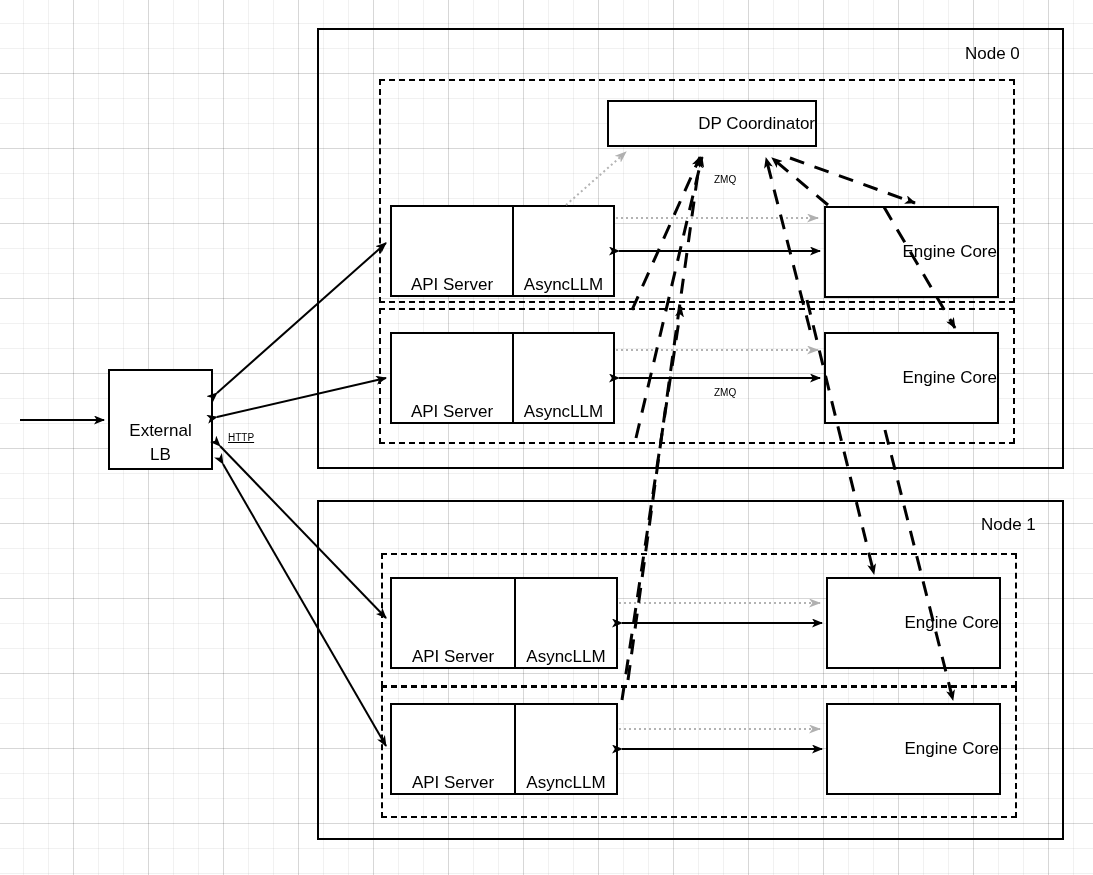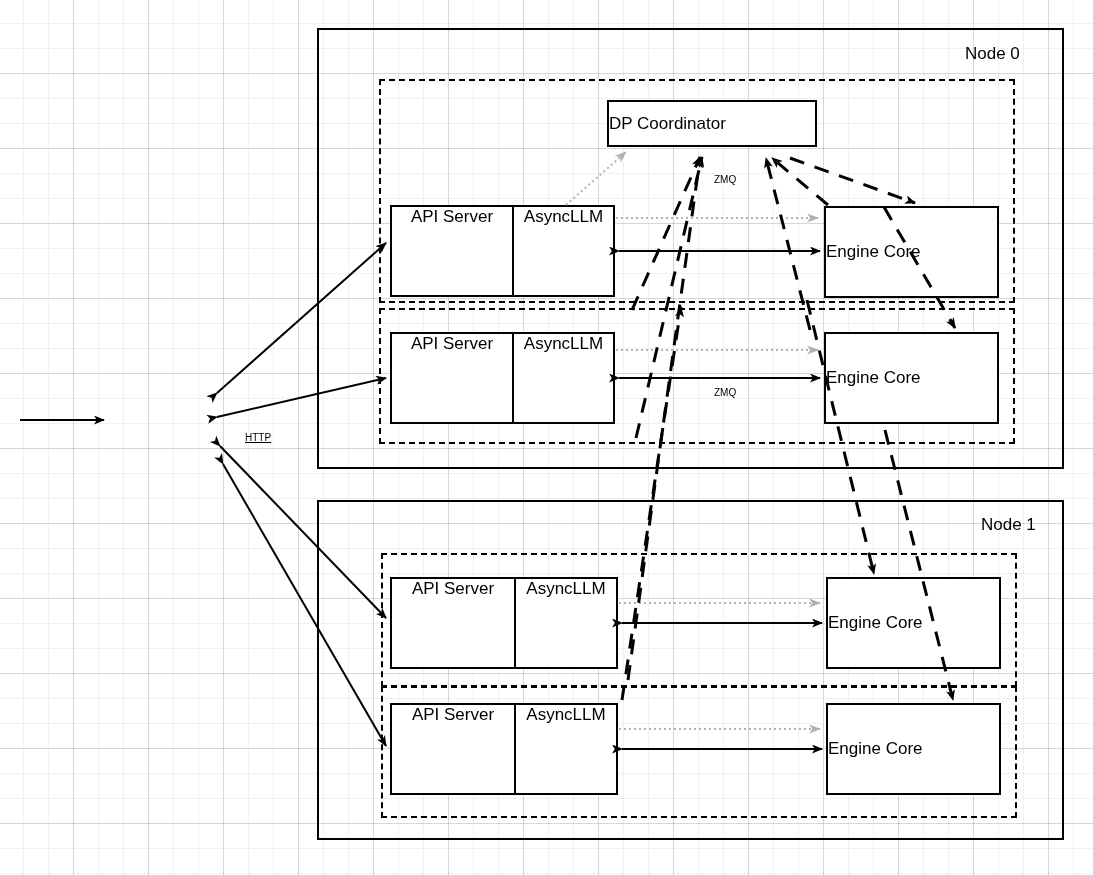--- a/index.html
+++ b/index.html
@@ -23,29 +23,29 @@
     position:absolute;border:2px solid #000;background:transparent;
   }
   .node-label{
     position:absolute;font-size:17px;color:#000;white-space:nowrap;
   }
   .dashed-group{
     position:absolute;border:2px dashed #000;background:transparent;
   }
   .solid-box{
     position:absolute;border:2px solid #000;background:#ffffff;
-    display:flex;align-items:center;justify-content:flex-start;
+    display:flex;align-items:center;justify-content:flex-end;
     font-size:17px;color:#000;box-sizing:border-box;
   }
   .split-box{
     position:absolute;border:2px solid #000;background:#ffffff;
     display:flex;box-sizing:border-box;
   }
   .split-cell{
-    display:flex;align-items:flex-start;justify-content:center;
+    display:flex;align-items:flex-end;justify-content:center;
     font-size:17px;color:#000;box-sizing:border-box;
   }
   .split-cell.first{border-right:2px solid #000;}
   .edge-label{
     position:absolute;font-size:10px;color:#000;background:#ffffff;
     padding:0 2px;white-space:nowrap;
   }
 </style>
 </head>
 <body>
@@ -115,22 +115,26 @@
     </div>
     <div class="split-cell" style="width:100px;">
       <span>AsyncLLM</span>
     </div>
   </div>
 
   <div class="solid-box" style="left:826px;top:703px;width:175px;height:92px;">
     <span>Engine Core</span>
   </div>
 
+  <div class="solid-box" style="left:108px;top:369px;width:105px;height:101px;flex-direction:column;line-height:1.45;">
+    <span>External</span>
+    <span>LB</span>
+  </div>
 
-  <div class="edge-label" style="left:243px;top:432px;text-decoration:underline;">HTTP</div>
+  <div class="edge-label" style="left:226px;top:432px;text-decoration:underline;">HTTP</div>
   <div class="edge-label" style="left:712px;top:174px;">ZMQ</div>
   <div class="edge-label" style="left:712px;top:387px;">ZMQ</div>
 
   <svg class="layer" viewBox="0 0 1093 875">
     <defs>
       <marker id="ah" markerWidth="11" markerHeight="9" refX="10" refY="4.5" orient="auto" markerUnits="userSpaceOnUse">
         <path d="M0,0 L11,4.5 L0,9 L2.8,4.5 Z" fill="#000"></path>
       </marker>
       <marker id="ahs" markerWidth="9" markerHeight="8" refX="8.4" refY="4" orient="auto" markerUnits="userSpaceOnUse">
         <path d="M0,0 L9,4 L0,8 L2.4,4 Z" fill="#000"></path>

